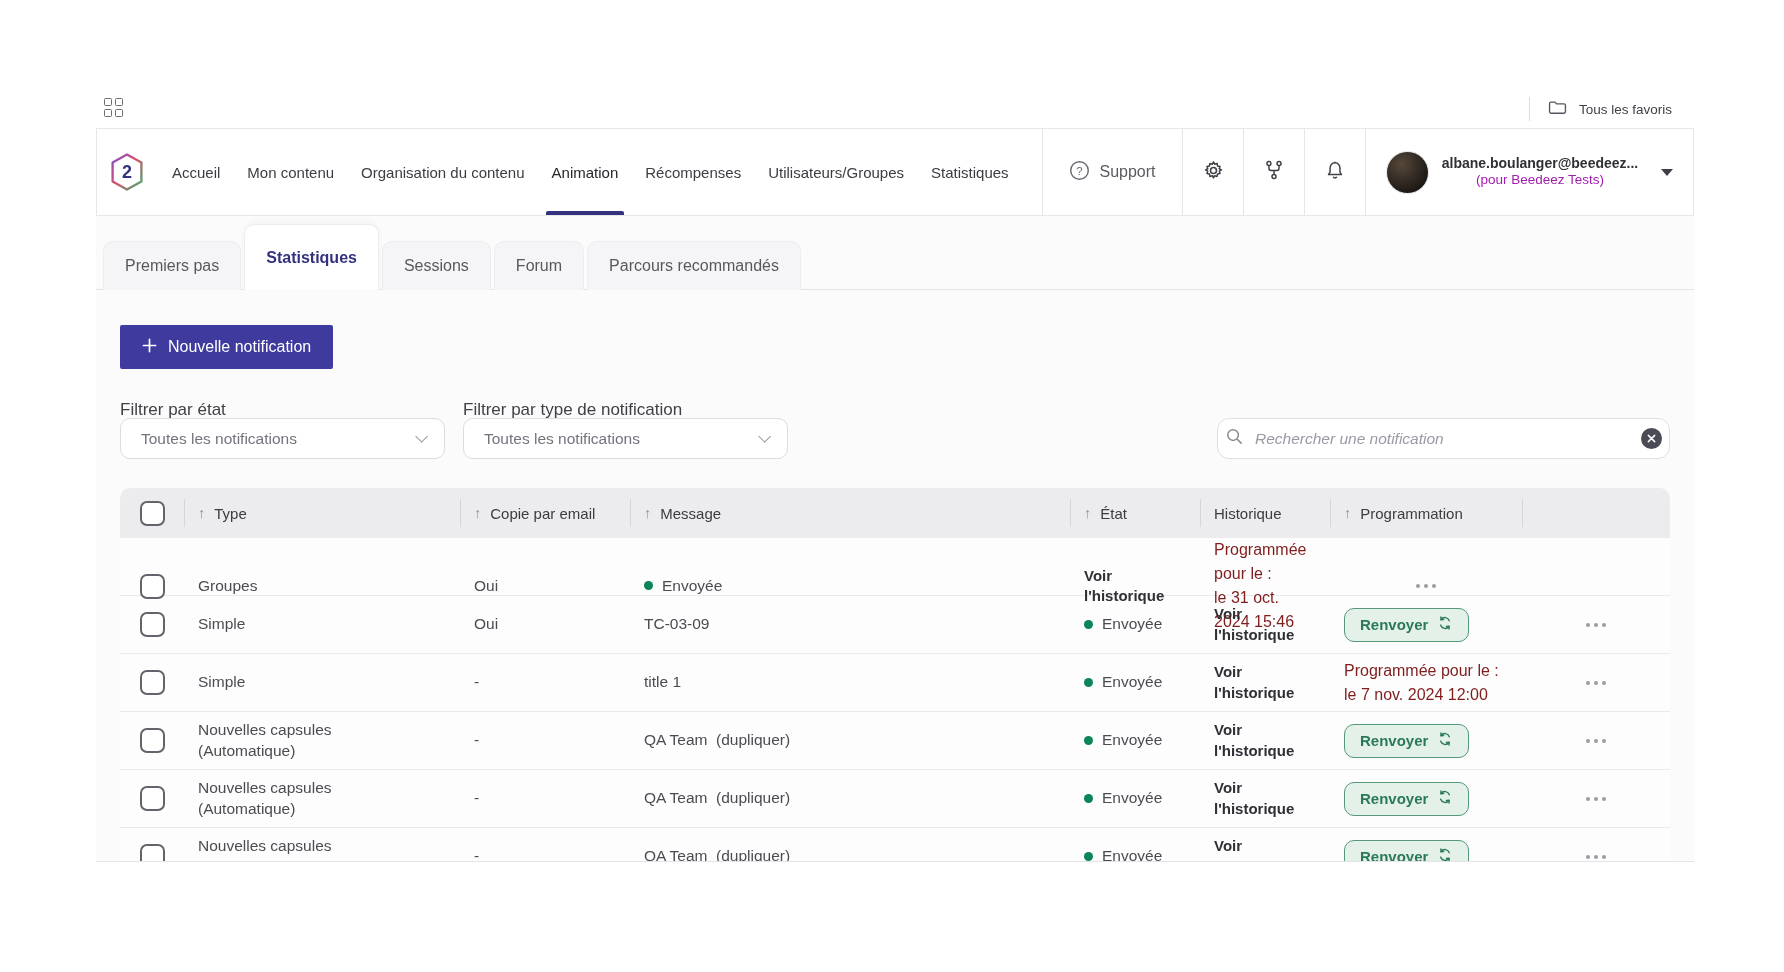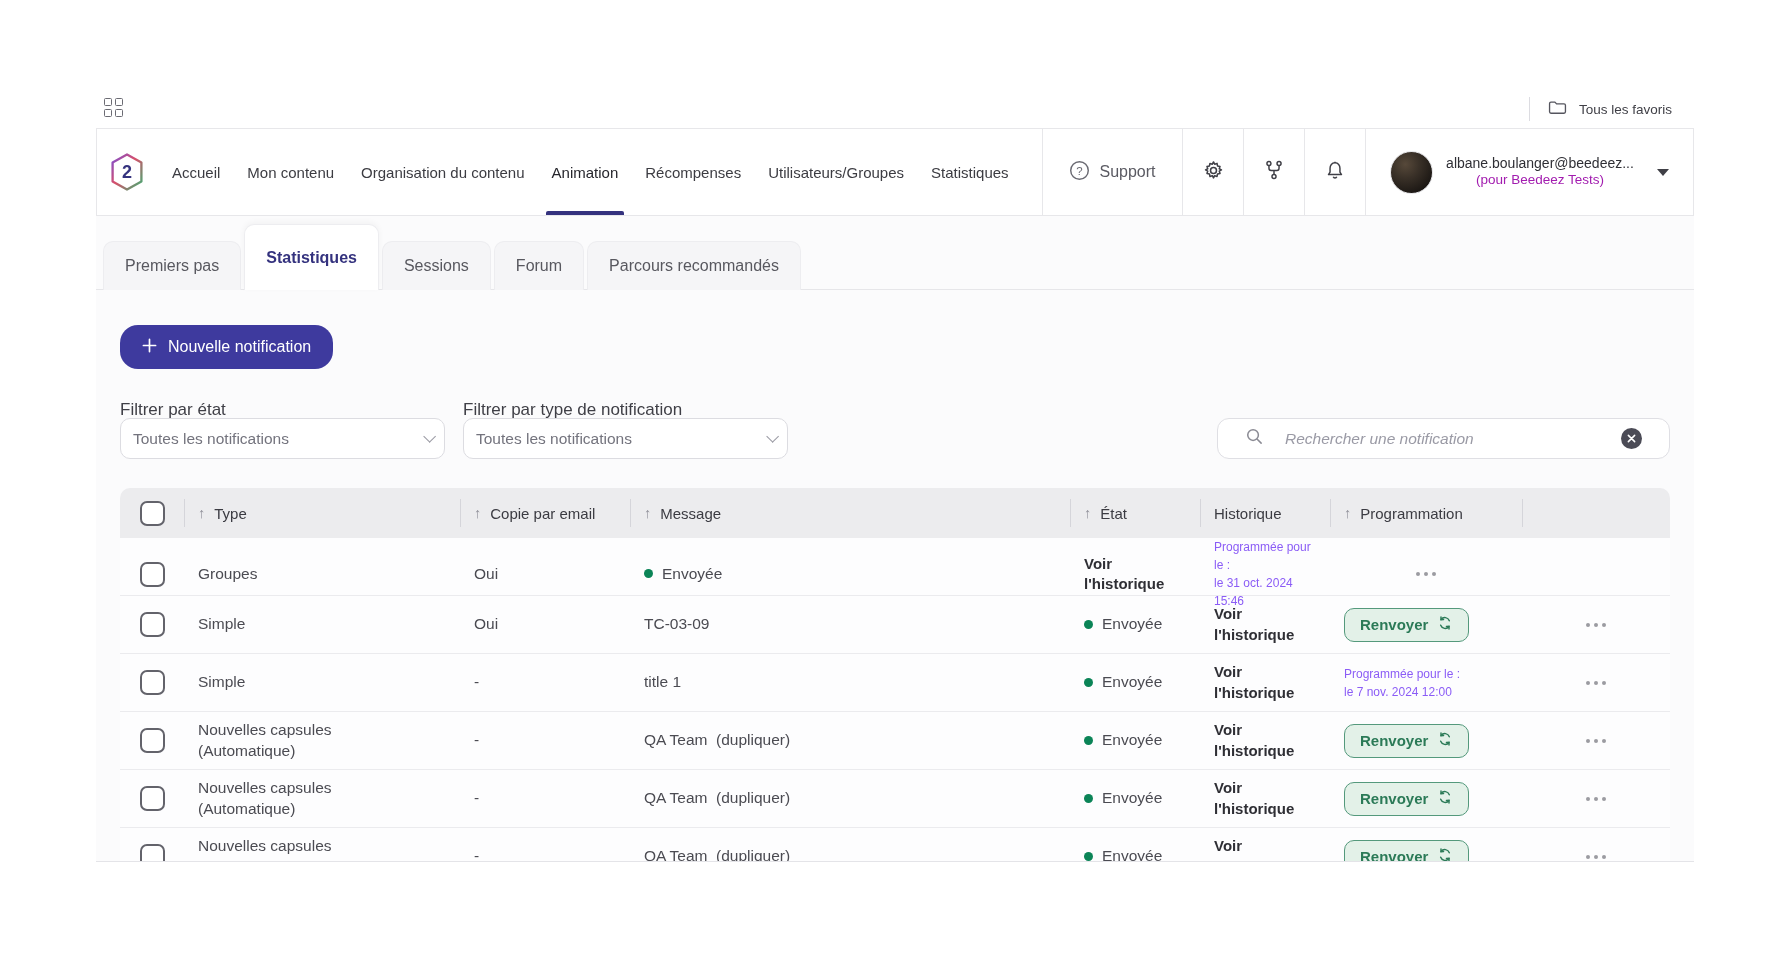--- a/index.html
+++ b/index.html
@@ -27,51 +27,51 @@
     height:4px; background:#34327e; border-radius:2px 2px 0 0; }
   .nav-sect { border-left:1px solid #e7e7ea; display:flex; align-items:center; justify-content:center; }
   .support-sect { width:140px; gap:9px; cursor:pointer; }
   .support-sect span { font-size:16px; color:#5a5a62; }
   .icon-sect { width:61px; cursor:pointer; }
   .user-sect { width:328px; gap:13px; cursor:pointer; padding:0 14px; }
   .avatar { width:43px; height:43px; border-radius:50%; flex:0 0 auto;
     background:radial-gradient(circle at 35% 30%, #57493a 0%, #3a3128 35%, #191512 80%);
     border:1px solid #e3e3e6; }
   .user-text { display:flex; flex-direction:column; align-items:center; line-height:1.25; }
-  .user-email { font-size:14px; color:#2f2f35; font-weight:400; }
+  .user-email { font-size:14px; color:#2f2f35; font-weight:700; }
   .user-context { font-size:13.5px; color:#a21caf; }
   .caret-down { width:0; height:0; border-left:6px solid transparent; border-right:6px solid transparent;
     border-top:7px solid #3f3f46; margin-left:10px; }
 
   
   .sheet { position:absolute; left:96px; top:216px; width:1598px; height:646px;
     background:#fbfbfc; border-bottom:1px solid #e4e4e8; overflow:hidden; }
   .tabline { position:absolute; top:73px; left:0; width:100%; height:1px; background:#e6e6e9; }
   .tabs { position:absolute; top:0; left:7px; display:flex; align-items:flex-end; gap:3px; height:74px; }
   .tab { display:flex; align-items:center; justify-content:center; height:49px; padding:8px 21px;
     background:#f5f5f7; border:1px solid #ededf0; border-bottom:none; border-radius:10px 10px 0 0;
     font-size:16px; color:#58585f; cursor:pointer; white-space:nowrap; position:relative; z-index:1; }
   .tab.active { height:66px; background:#ffffff; color:#34327e; font-weight:700; z-index:2;
     box-shadow:0 -2px 6px rgba(0,0,0,0.04); }
 
   .btn-new { position:absolute; left:24px; top:109px; height:44px; padding:0 22px;
-    background:#3e3a9e; border:none; border-radius:18px; color:#fff; font-size:16px;
+    background:#3e3a9e; border:none; border-radius:2px; color:#fff; font-size:16px;
     display:flex; align-items:center; gap:11px; cursor:pointer; font-family:inherit; }
 
   .filter-label { position:absolute; top:184px; font-size:17px; color:#3f3f46; }
   .fl-state { left:24px; } .fl-type { left:367px; }
   .select { position:absolute; top:202px; height:41px; width:325px; background:#fff;
     border:1px solid #dcdce1; border-radius:10px; display:flex; align-items:center;
-    padding:0 12px; font-size:15.5px; color:#73737d; cursor:pointer;gap:36px; }
+    padding:0 20px; font-size:15.5px; color:#73737d; cursor:pointer;gap:36px; }
   .sel-state { left:24px; } .sel-type { left:367px; }
   .select .chev { margin-left:auto; width:9px; height:9px; border-right:1.8px solid #9a9aa3;
     border-bottom:1.8px solid #9a9aa3; transform:rotate(45deg) translateY(-3px); }
 
   .searchbox { position:absolute; top:202px; right:24px; width:453px; height:41px; background:#fff;
-    border:1px solid #dfdfe4; border-radius:12px; display:flex; align-items:center; gap:21px; padding:0 27px; }
+    border:1px solid #dfdfe4; border-radius:12px; display:flex; align-items:center; gap:11px; padding:0 7px; }
   .searchbox input { flex:1; border:none; outline:none; background:transparent;
     font-family:inherit; font-size:15.5px; font-style:italic; color:#4a4a52; }
   .searchbox input::placeholder { color:#9a9aa5; font-style:italic; }
   .clear-btn { width:21px; height:21px; border-radius:50%; background:#4b4b56; border:none;
     display:flex; align-items:center; justify-content:center; cursor:pointer; flex:0 0 auto; }
 
   
   .table { position:absolute; left:24px; top:272px; width:1550px; height:374px; overflow:hidden; }
   .cols { display:grid; grid-template-columns:64px 276px 170px 440px 130px 130px 192px 148px; }
   .thead { height:50px; background:#ececee; border-radius:10px 10px 0 0; align-items:center; }
@@ -81,21 +81,21 @@
   .sort-arrow { color:#8d8d96; font-size:14.5px; }
   .cell-check { display:flex; align-items:center; justify-content:center; height:100%; }
   .checkbox { width:25px; height:25px; border:2px solid #63636b; border-radius:7px; background:#fff; cursor:pointer; }
 
   .trow { height:58px; background:#fdfdfe; border-bottom:1px solid #ebebee; align-items:center; }
   .td { padding:0 14px; font-size:15.5px; color:#4b4b52; line-height:1.3; }
   .td.msg { white-space:pre-wrap; }
   .state-cell { display:flex; align-items:center; gap:9px; }
   .dot { width:9px; height:9px; border-radius:50%; background:#0b8457; flex:0 0 auto; }
   .history-link { font-weight:700; color:#2f2f35; font-size:15px; cursor:pointer; }
-  .sched { font-size:12px; color:#8b5cf6; line-height:1.5; }
+  .sched { font-size:16px; color:#7f1d1d; line-height:1.5; }
   .btn-resend { height:34px; padding:0 15px; background:#e3f1e8; border:1.5px solid #54997c;
     border-radius:10px; color:#2b7a57; font-weight:600; font-size:15px; font-family:inherit;
     display:inline-flex; align-items:center; gap:9px; cursor:pointer; }
   .actions { display:flex; align-items:center; justify-content:center; gap:4px; height:100%; cursor:pointer; }
   .actions i { width:4px; height:4px; border-radius:50%; background:#9b9ba1; }
 </style>
 </head>
 <body>
 
 <div class="stage">

